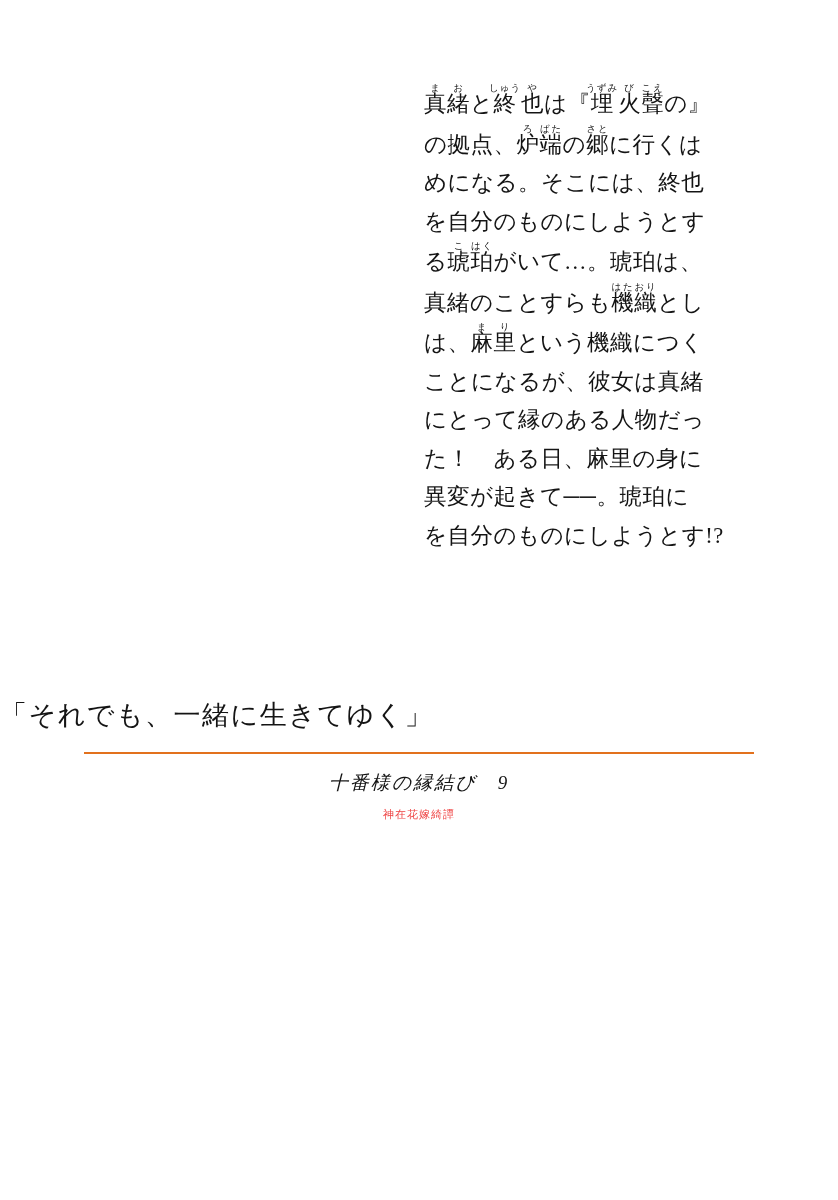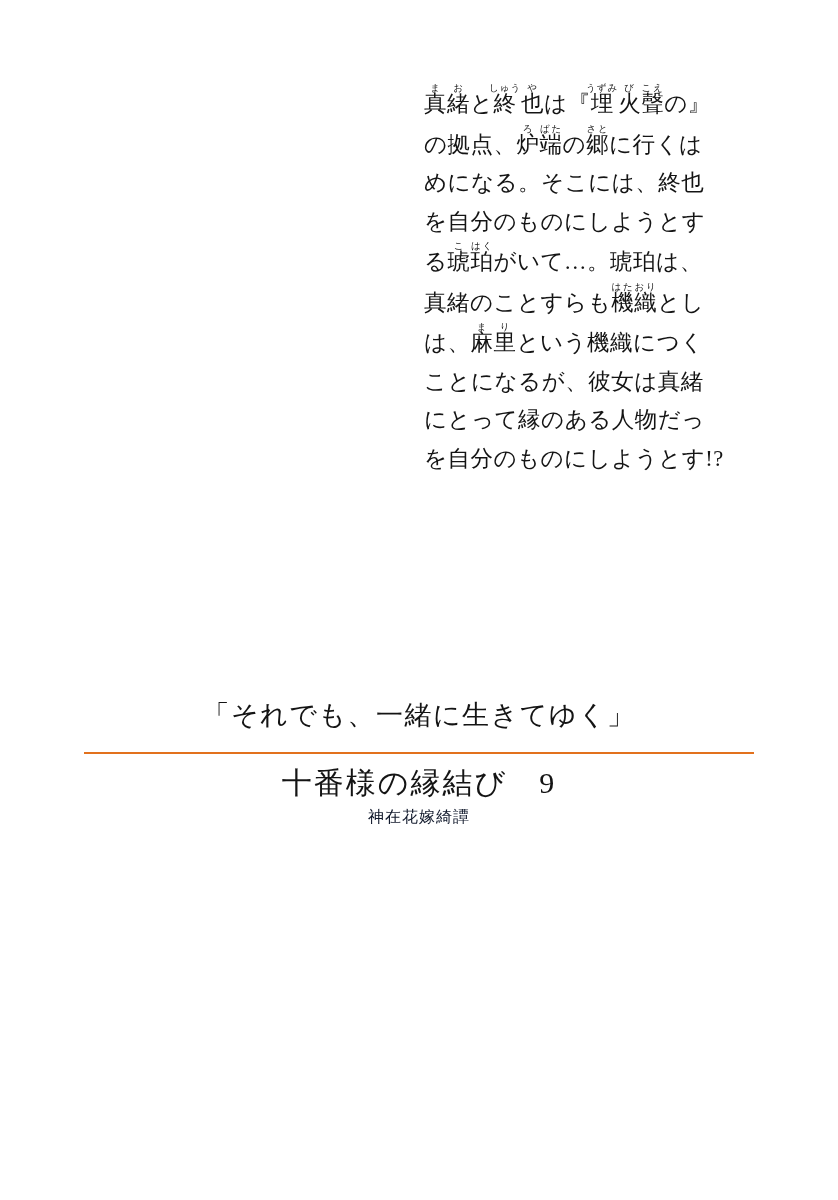--- a/index.html
+++ b/index.html
@@ -56,21 +56,21 @@
     font-weight: 400;
     transform: translateY(2px);
   }
 
   
   .tagline {
     position: absolute;
     left: 0;
     right: 0;
     top: 686px;
-    text-align: center;
+    text-align: left;
     font-size: 27px;
     letter-spacing: 1.5px;
     color: #141414;
   }
 
   
   .rule {
     position: absolute;
     left: 84px;
     right: 84px;
@@ -81,30 +81,31 @@
 
   
   .title-block {
     position: absolute;
     left: 0;
     right: 0;
     top: 752px;
     text-align: center;
   }
   .main-title {
-    font-size: 30px;
+    font-size: 19px;
     letter-spacing: 2px;
     color: #141414;
     line-height: 40px;
+    font-style: italic;
   }
   .subtitle {
     margin-top: 4px;
-    font-size: 16px;
+    font-size: 11px;
     letter-spacing: 1px;
-    color: #0f172a;
+    color: #ef4444;
   }
 </style>
 </head>
 <body>
 
 <div class="page">
 
   <div class="synopsis">
 
     <span class="line">
@@ -126,20 +127,22 @@
       真緒のことすらも<ruby>機織<rt>はたおり</rt></ruby>とし
     </span>
 
 
     <span class="line">
       は、<ruby>麻<rt>ま</rt>里<rt>り</rt></ruby>という機織につく
     </span>
 
     <span class="line">ことになるが、彼女は真緒</span>
     <span class="line">にとって縁のある人物だっ</span>
+    <span class="line sp">た！　ある日、麻里の身に</span>
+    <span class="line">異変が起きて──。琥珀に</span>
     <span class="line">を自分のものにしようとす!?</span>
   </div>
 
   <div class="tagline">「それでも、一緒に生きてゆく」</div>
 
   <div class="rule"></div>
 
   <div class="title-block">
     <div class="main-title">十番様の縁結び　9</div>
     <div class="subtitle">神在花嫁綺譚</div>

